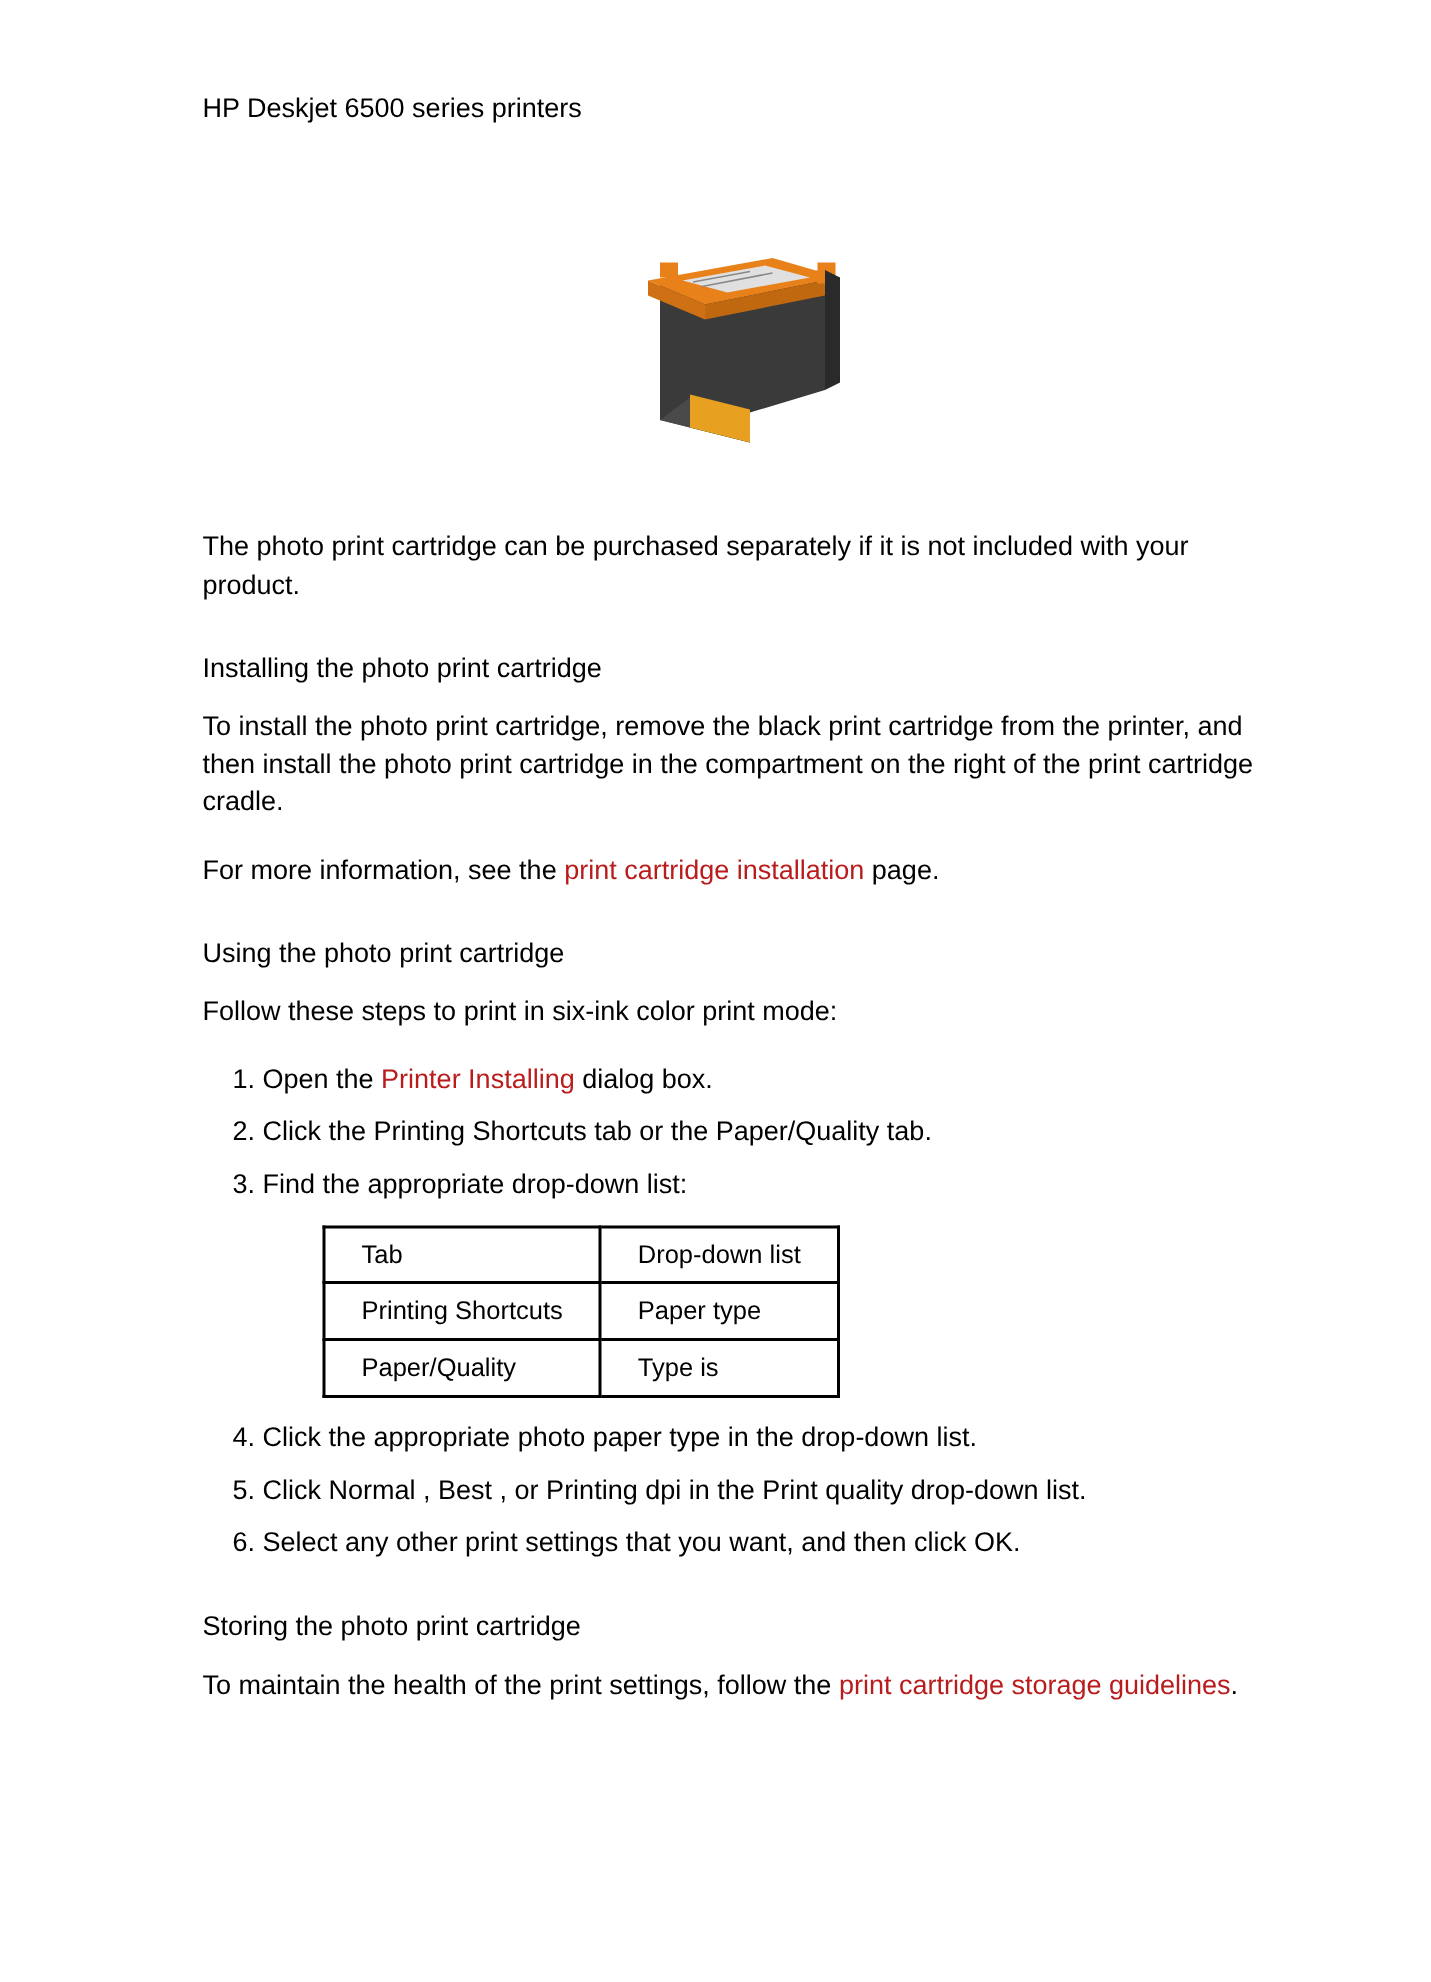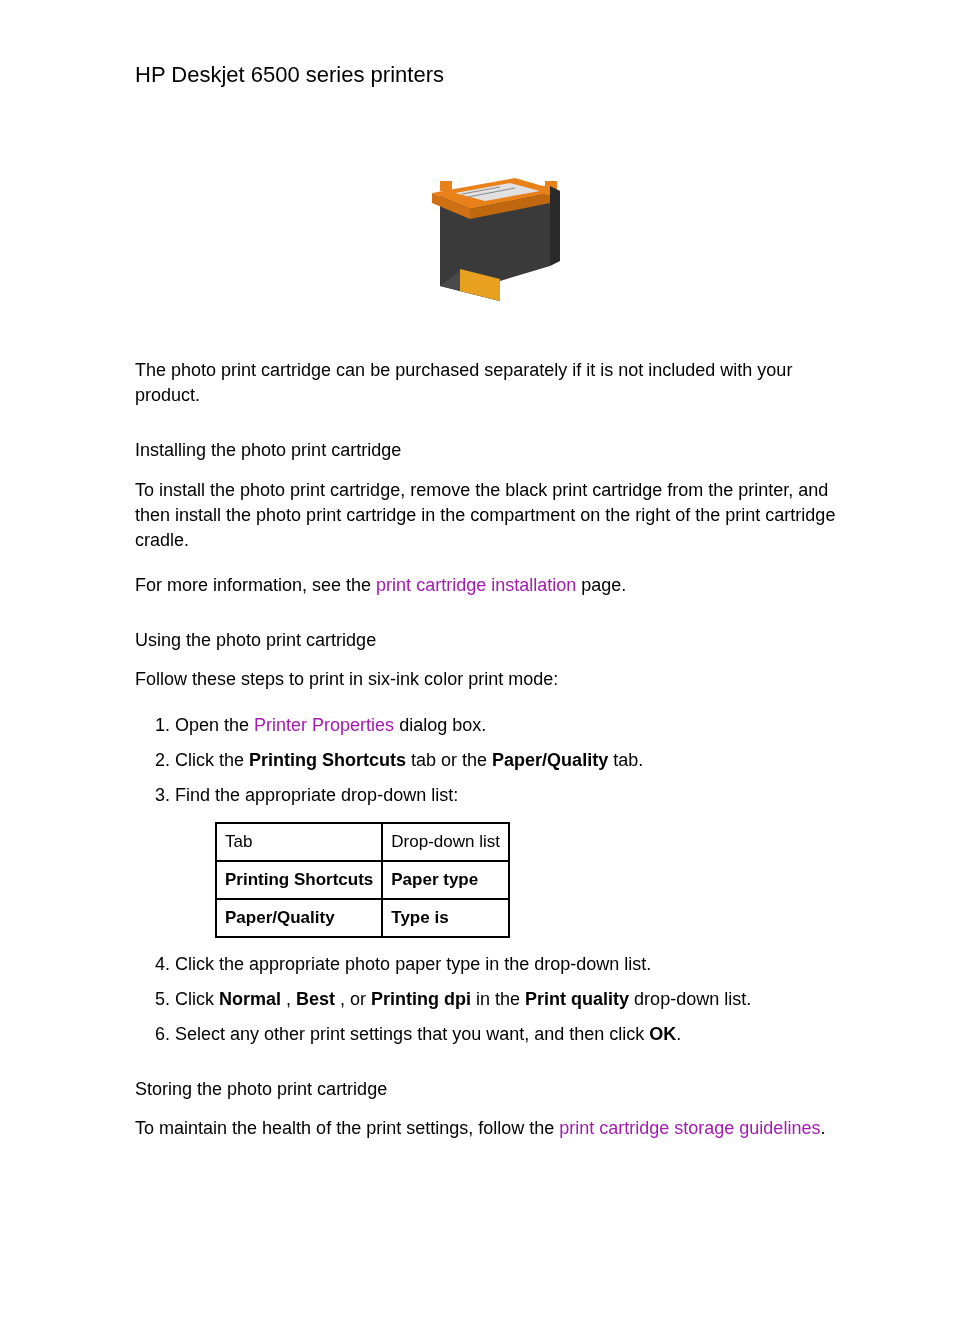--- a/index.html
+++ b/index.html
@@ -10,64 +10,64 @@
     body {
       font-family: Arial, Helvetica, sans-serif;
       font-size: 18px;
       line-height: 1.4;
       color: #000;
       background: #fff;
       width: 954px;
       padding: 60px 110px 40px 135px;
     }
     .header-title {
-      font-size: 22px;
+      font-size: 18px;
       margin-bottom: 60px;
     }
     .cartridge-image {
       text-align: center;
       margin-bottom: 40px;
     }
     .cartridge-image svg {
       display: inline-block;
     }
     .body-text {
       margin-bottom: 20px;
     }
     .section-heading {
       font-weight: normal;
       font-size: 18px;
       margin-top: 30px;
       margin-bottom: 14px;
     }
     .link {
-      color: #a21caf;
+      color: #b91c1c;
       text-decoration: none;
     }
     ol {
       padding-left: 40px;
       margin-top: 10px;
     }
     ol li {
       margin-bottom: 10px;
     }
     .bold {
-      font-weight: bold;
+      font-weight: normal;
     }
     .note-block {
       margin: 14px 0 14px 40px;
     }
     table {
       border-collapse: collapse;
       margin: 14px 0;
       margin-left: 40px;
     }
     table td, table th {
       border: 2px solid #000;
-      padding: 6px 8px;
+      padding: 6px 24px;
       text-align: left;
       font-size: 17px;
     }
     table th {
       font-weight: normal;
     }
   </style>
 </head>
 <body>
 
@@ -102,21 +102,21 @@
 <p class="body-text">To install the photo print cartridge, remove the black print cartridge from the printer, and then install the photo print cartridge in the compartment on the right of the print cartridge cradle.</p>
 <p class="body-text">
   <span>For more information, see the </span><a class="link" href="#">print cartridge installation</a><span> page.</span>
 </p>
 
 <h2 class="section-heading">Using the photo print cartridge</h2>
 <p class="body-text">Follow these steps to print in six-ink color print mode:</p>
 
 <ol>
   <li>
-    <span>Open the </span><a class="link" href="#">Printer Properties</a><span> dialog box.</span>
+    <span>Open the </span><a class="link" href="#">Printer Installing</a><span> dialog box.</span>
   </li>
   <li>
     <span>Click the </span><span class="bold">Printing Shortcuts</span><span> tab or the </span><span class="bold">Paper/Quality</span><span> tab.</span>
   </li>
   <li>
     <span>Find the appropriate drop-down list:</span>
     <table>
       <tbody>
           <tr>
         <th>Tab</th>

